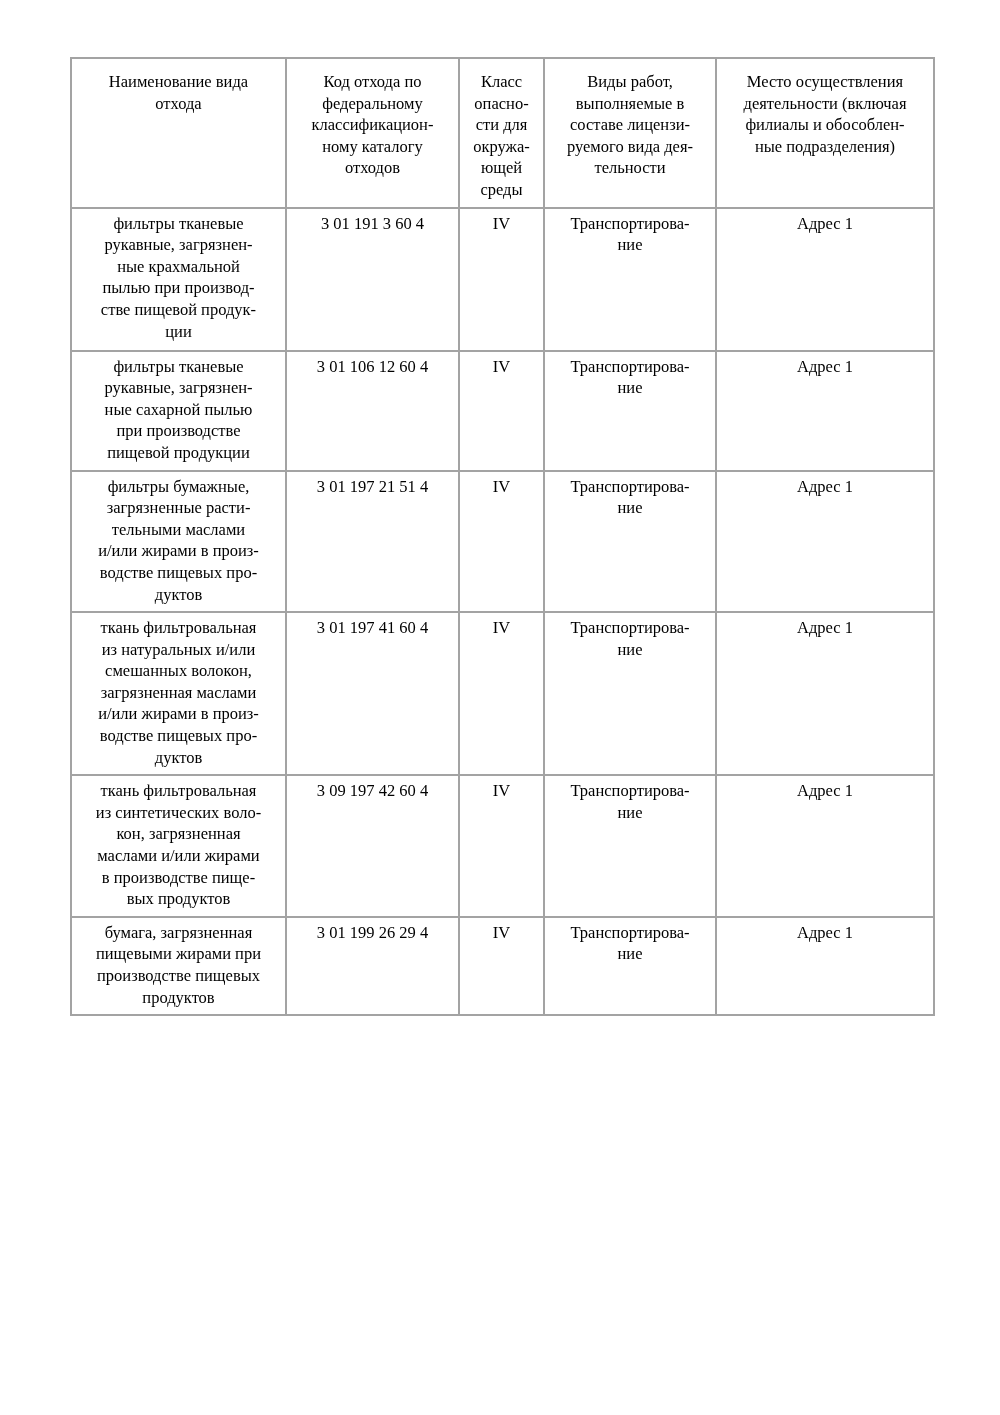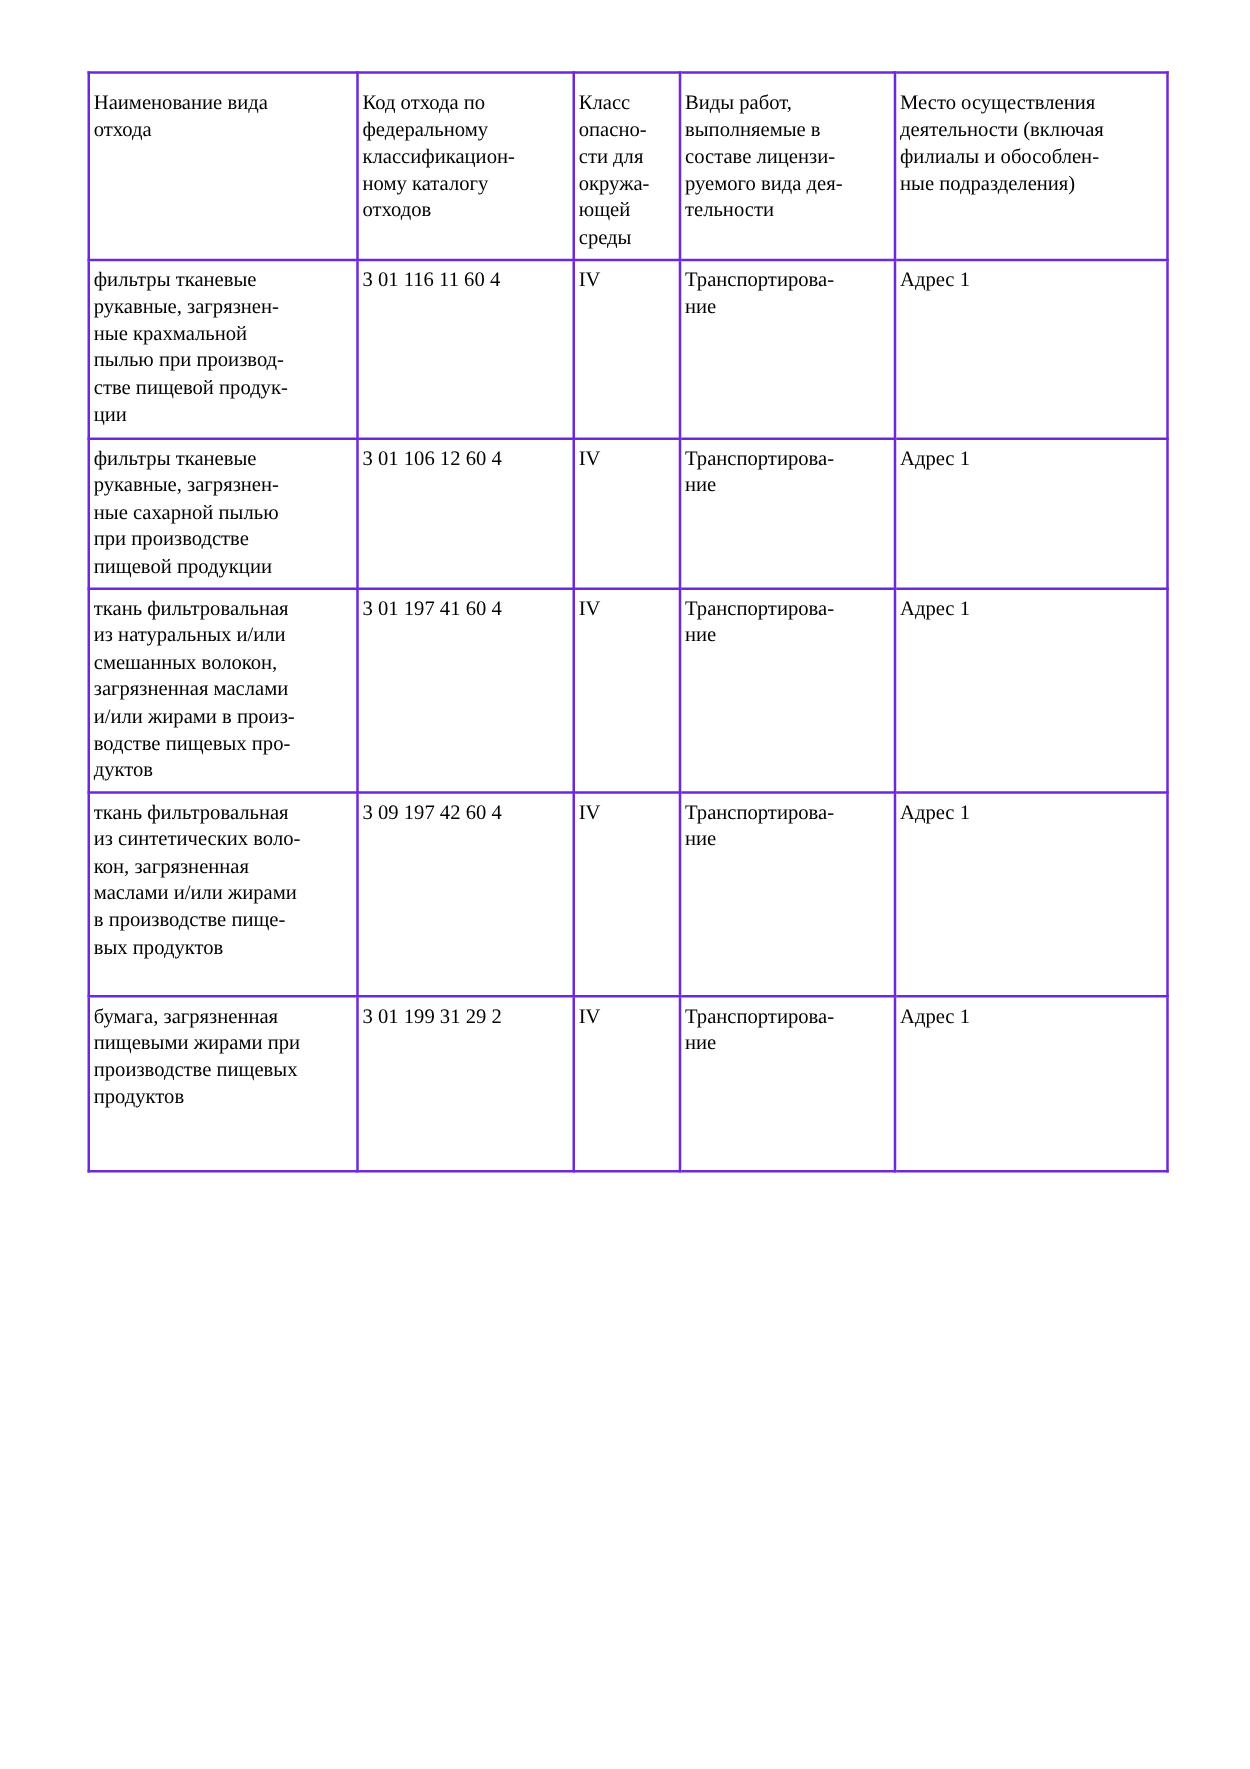--- a/index.html
+++ b/index.html
@@ -23,22 +23,22 @@
   table.waste-table {
     position: absolute;
     left: 70px;
     top: 57px;
     width: 863px;
     border-collapse: collapse;
     table-layout: fixed;
   }
   .waste-table th,
   .waste-table td {
-    border: 2px solid #6d28d9;
-    text-align: left;
+    border: 2px solid #a3a3a3;
+    text-align: center;
     vertical-align: top;
     white-space: pre-line;
     font-size: 16.5px;
     line-height: 21.6px;
     font-weight: normal;
     padding: 4px 3px 6px 3px;
     overflow: hidden;
   }
   .waste-table thead th {
     padding-top: 12px;
@@ -93,33 +93,46 @@
       </tr>
     </thead>
     <tbody>
       <tr>
         <td>фильтры тканевые
 рукавные, загрязнен-
 ные крахмальной
 пылью при производ-
 стве пищевой продук-
 ции</td>
-        <td>3 01 116 11 60 4</td>
+        <td>3 01 191 3 60 4</td>
         <td>IV</td>
         <td>Транспортирова-
 ние</td>
         <td>Адрес 1</td>
       </tr>
       <tr>
         <td>фильтры тканевые
 рукавные, загрязнен-
 ные сахарной пылью
 при производстве
 пищевой продукции</td>
         <td>3 01 106 12 60 4</td>
+        <td>IV</td>
+        <td>Транспортирова-
+ние</td>
+        <td>Адрес 1</td>
+      </tr>
+      <tr>
+        <td>фильтры бумажные,
+загрязненные расти-
+тельными маслами
+и/или жирами в произ-
+водстве пищевых про-
+дуктов</td>
+        <td>3 01 197 21 51 4</td>
         <td>IV</td>
         <td>Транспортирова-
 ние</td>
         <td>Адрес 1</td>
       </tr>
       <tr>
         <td>ткань фильтровальная
 из натуральных и/или
 смешанных волокон,
 загрязненная маслами
@@ -143,21 +156,21 @@
         <td>IV</td>
         <td>Транспортирова-
 ние</td>
         <td>Адрес 1</td>
       </tr>
       <tr>
         <td>бумага, загрязненная
 пищевыми жирами при
 производстве пищевых
 продуктов</td>
-        <td>3 01 199 31 29 2</td>
+        <td>3 01 199 26 29 4</td>
         <td>IV</td>
         <td>Транспортирова-
 ние</td>
         <td>Адрес 1</td>
       </tr>
     </tbody>
   </table>
 </div>
 
 </body></html>

